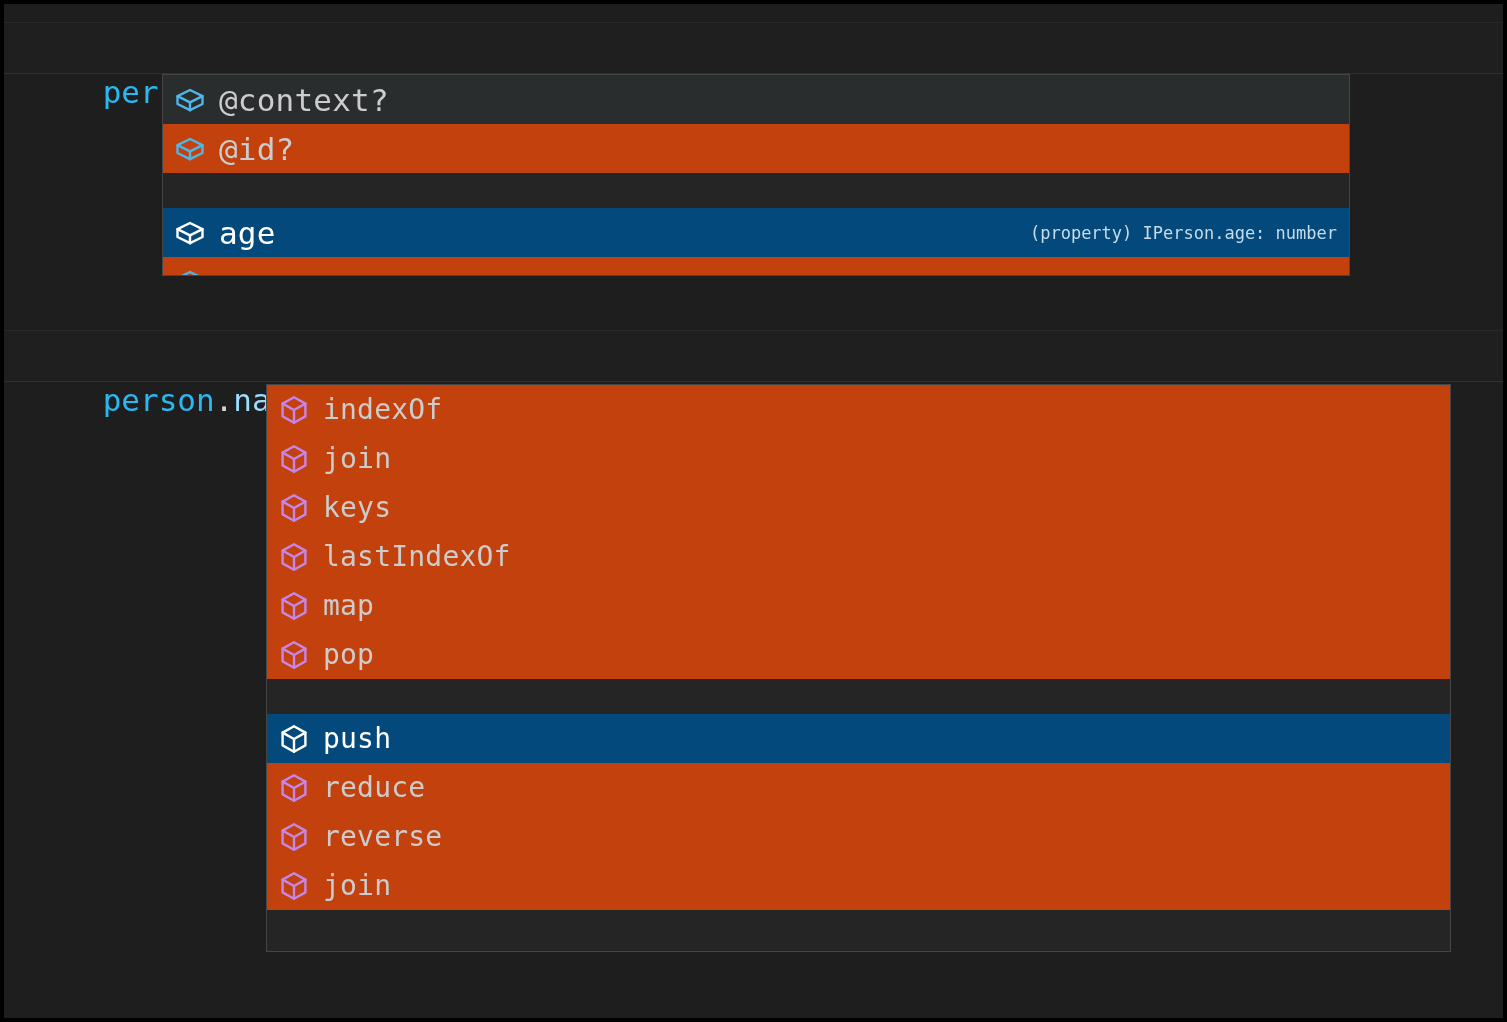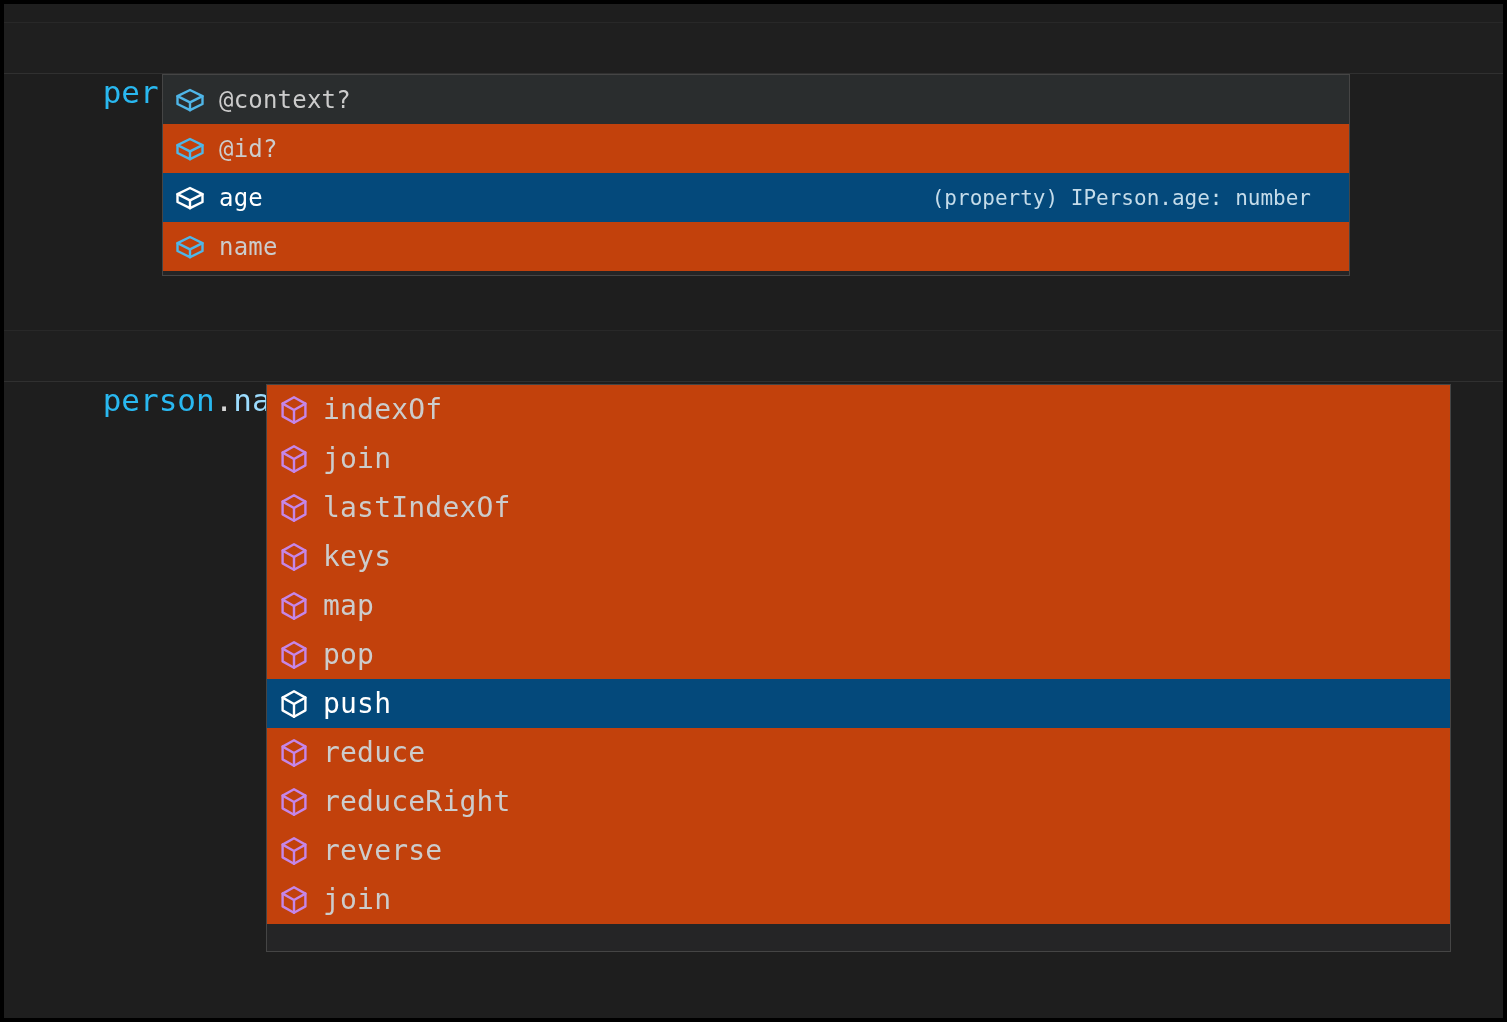--- a/index.html
+++ b/index.html
@@ -82,46 +82,46 @@
     position: relative;
     display: flex;
     align-items: center;
     height: 49px;
     padding-left: 10px;
     box-sizing: border-box;
     background: #c2410c;
     overflow: hidden;
   }
   .suggest-row.hovered   { background: #2A2D2E; }
-  .suggest-row.focused   { background: #04497B; }
+  .suggest-row.focused   { background: #04497B; margin-top: 35px; }
 
   .sug-icon {
     flex: 0 0 auto;
     width: 34px;
     height: 34px;
     margin-right: 12px;
     display: block;
   }
   .sug-label {
     flex: 0 0 auto;
-    font-size: 24px;
+    font-size: 31px;
     color: #CCCCCC;
     letter-spacing: 0.2px;
     white-space: pre;
   }
   .suggest-row.focused .sug-label { color: #FFFFFF; }
 
   .sug-detail {
     flex: 1 1 auto;
     text-align: right;
-    font-size: 21px;
+    font-size: 17px;
     color: #C5DCEA;
     white-space: pre;
     overflow: hidden;
-    padding-right: 38px;
+    padding-right: 12px;
     padding-left: 20px;
   }
 
   
   #suggest-widget-properties {
     left: 158px;
     top:  70px;
     width: 1188px;
     height: 202px;
   }
@@ -223,42 +223,42 @@
         <span class="sug-detail"></span>
       </div>
       <div class="suggest-row">
         <svg class="sug-icon" viewBox="0 0 34 34">
           <g fill="none" stroke="#C586E8" stroke-width="2.4" stroke-linejoin="round" stroke-linecap="round">
             <path d="M17 4.2 L28.4 10.6 L28.4 23.4 L17 29.8 L5.6 23.4 L5.6 10.6 Z"></path>
             <path d="M5.6 10.6 L17 17.0 L28.4 10.6"></path>
             <path d="M17 17.0 L17 29.8"></path>
           </g>
         </svg>
+        <span class="sug-label">keys</span>
+        <span class="sug-detail"></span>
+      </div>
+      <div class="suggest-row">
+        <svg class="sug-icon" viewBox="0 0 34 34">
+          <g fill="none" stroke="#C586E8" stroke-width="2.4" stroke-linejoin="round" stroke-linecap="round">
+            <path d="M17 4.2 L28.4 10.6 L28.4 23.4 L17 29.8 L5.6 23.4 L5.6 10.6 Z"></path>
+            <path d="M5.6 10.6 L17 17.0 L28.4 10.6"></path>
+            <path d="M17 17.0 L17 29.8"></path>
+          </g>
+        </svg>
         <span class="sug-label">lastIndexOf</span>
         <span class="sug-detail"></span>
       </div>
       <div class="suggest-row">
         <svg class="sug-icon" viewBox="0 0 34 34">
           <g fill="none" stroke="#C586E8" stroke-width="2.4" stroke-linejoin="round" stroke-linecap="round">
             <path d="M17 4.2 L28.4 10.6 L28.4 23.4 L17 29.8 L5.6 23.4 L5.6 10.6 Z"></path>
             <path d="M5.6 10.6 L17 17.0 L28.4 10.6"></path>
             <path d="M17 17.0 L17 29.8"></path>
           </g>
         </svg>
-        <span class="sug-label">keys</span>
-        <span class="sug-detail"></span>
-      </div>
-      <div class="suggest-row">
-        <svg class="sug-icon" viewBox="0 0 34 34">
-          <g fill="none" stroke="#C586E8" stroke-width="2.4" stroke-linejoin="round" stroke-linecap="round">
-            <path d="M17 4.2 L28.4 10.6 L28.4 23.4 L17 29.8 L5.6 23.4 L5.6 10.6 Z"></path>
-            <path d="M5.6 10.6 L17 17.0 L28.4 10.6"></path>
-            <path d="M17 17.0 L17 29.8"></path>
-          </g>
-        </svg>
         <span class="sug-label">map</span>
         <span class="sug-detail"></span>
       </div>
       <div class="suggest-row">
         <svg class="sug-icon" viewBox="0 0 34 34">
           <g fill="none" stroke="#C586E8" stroke-width="2.4" stroke-linejoin="round" stroke-linecap="round">
             <path d="M17 4.2 L28.4 10.6 L28.4 23.4 L17 29.8 L5.6 23.4 L5.6 10.6 Z"></path>
             <path d="M5.6 10.6 L17 17.0 L28.4 10.6"></path>
             <path d="M17 17.0 L17 29.8"></path>
           </g>
@@ -288,31 +288,20 @@
         <span class="sug-detail"></span>
       </div>
       <div class="suggest-row">
         <svg class="sug-icon" viewBox="0 0 34 34">
           <g fill="none" stroke="#C586E8" stroke-width="2.4" stroke-linejoin="round" stroke-linecap="round">
             <path d="M17 4.2 L28.4 10.6 L28.4 23.4 L17 29.8 L5.6 23.4 L5.6 10.6 Z"></path>
             <path d="M5.6 10.6 L17 17.0 L28.4 10.6"></path>
             <path d="M17 17.0 L17 29.8"></path>
           </g>
         </svg>
-        <span class="sug-label">reduceRight</span>
-        <span class="sug-detail"></span>
-      </div>
-      <div class="suggest-row">
-        <svg class="sug-icon" viewBox="0 0 34 34">
-          <g fill="none" stroke="#C586E8" stroke-width="2.4" stroke-linejoin="round" stroke-linecap="round">
-            <path d="M17 4.2 L28.4 10.6 L28.4 23.4 L17 29.8 L5.6 23.4 L5.6 10.6 Z"></path>
-            <path d="M5.6 10.6 L17 17.0 L28.4 10.6"></path>
-            <path d="M17 17.0 L17 29.8"></path>
-          </g>
-        </svg>
         <span class="sug-label">reverse</span>
         <span class="sug-detail"></span>
       </div>
       <div class="suggest-row">
         <svg class="sug-icon" viewBox="0 0 34 34">
           <g fill="none" stroke="#C586E8" stroke-width="2.4" stroke-linejoin="round" stroke-linecap="round">
             <path d="M17 4.2 L28.4 10.6 L28.4 23.4 L17 29.8 L5.6 23.4 L5.6 10.6 Z"></path>
             <path d="M5.6 10.6 L17 17.0 L28.4 10.6"></path>
             <path d="M17 17.0 L17 29.8"></path>
           </g>

